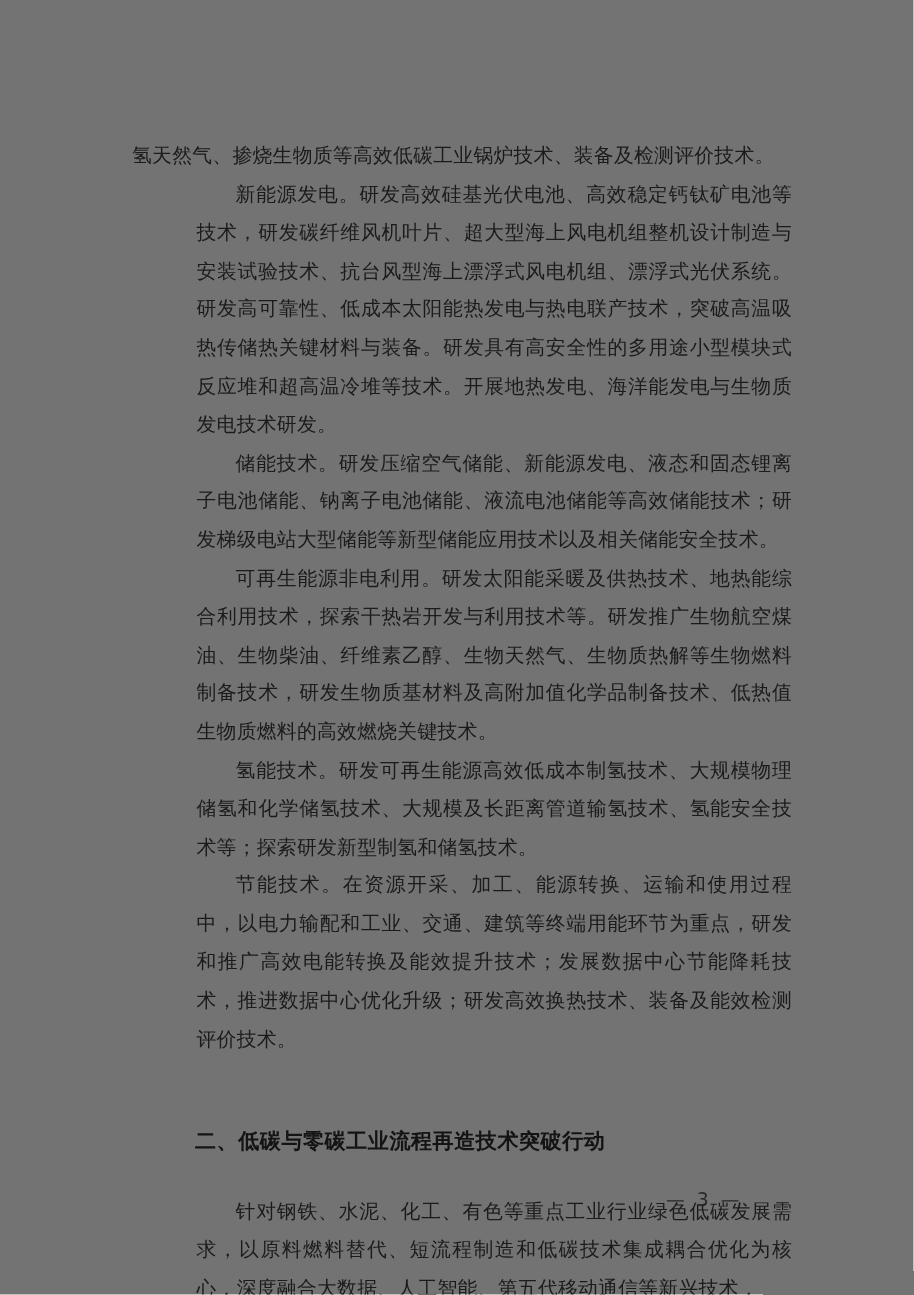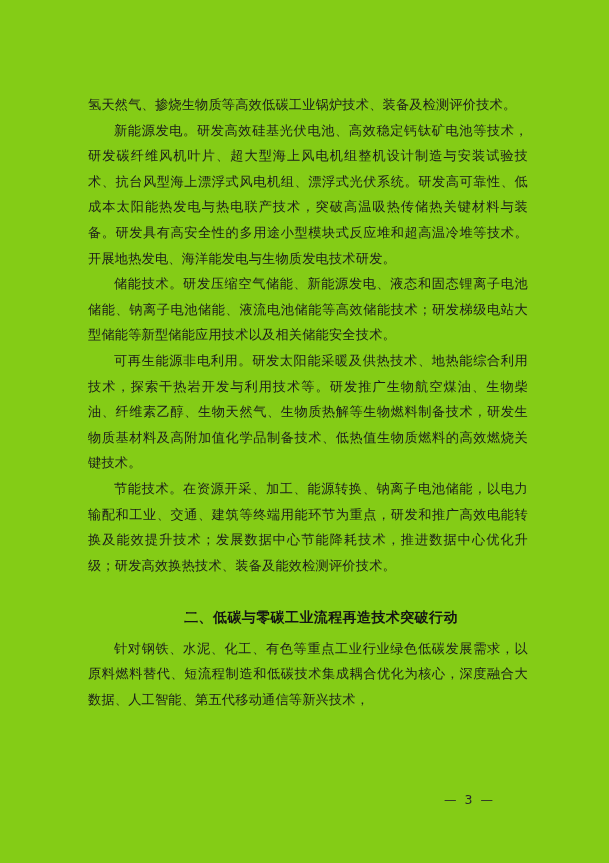--- a/index.html
+++ b/index.html
@@ -14,49 +14,49 @@
     color: #1a1a1a;
     position: relative;
     overflow: hidden;
   }
   .page {
     position: absolute;
     left: 0;
     top: 0;
     width: 609px;
     height: 863px;
-    background: #84cc16;
+    background: #737373;
   }
   .content {
     position: absolute;
     left: 88px;
     top: 92px;
     width: 440px;
   }
   .para {
     font-size: 13.2px;
     line-height: 25.6px;
     text-align: justify;
     text-justify: inter-ideograph;
     margin: 0;
     letter-spacing: 0.2px;
     color: #1b1b1b;
   }
   .para.indent {
     text-indent: 26px;
+    margin-left: 43px;
   }
   .section-heading {
     font-size: 14px;
     line-height: 25.6px;
     font-weight: bold;
     text-indent: 26px;
-    margin: 0;
+    margin: 16px;
     color: #141414;
     letter-spacing: 0.4px;
-    text-align: center;
   }
   .gap-before-heading {
     height: 27px;
   }
   .gap-after-heading {
     height: 5px;
   }
   .footer {
     position: absolute;
     left: 0;
@@ -75,21 +75,22 @@
 </head>
 <body>
 
 <div class="page">
   <div class="content">
 
     <p class="para">氢天然气、掺烧生物质等高效低碳工业锅炉技术、装备及检测评价技术。</p>
     <p class="para indent">新能源发电。研发高效硅基光伏电池、高效稳定钙钛矿电池等技术，研发碳纤维风机叶片、超大型海上风电机组整机设计制造与安装试验技术、抗台风型海上漂浮式风电机组、漂浮式光伏系统。研发高可靠性、低成本太阳能热发电与热电联产技术，突破高温吸热传储热关键材料与装备。研发具有高安全性的多用途小型模块式反应堆和超高温冷堆等技术。开展地热发电、海洋能发电与生物质发电技术研发。</p>
     <p class="para indent">储能技术。研发压缩空气储能、新能源发电、液态和固态锂离子电池储能、钠离子电池储能、液流电池储能等高效储能技术；研发梯级电站大型储能等新型储能应用技术以及相关储能安全技术。</p>
     <p class="para indent">可再生能源非电利用。研发太阳能采暖及供热技术、地热能综合利用技术，探索干热岩开发与利用技术等。研发推广生物航空煤油、生物柴油、纤维素乙醇、生物天然气、生物质热解等生物燃料制备技术，研发生物质基材料及高附加值化学品制备技术、低热值生物质燃料的高效燃烧关键技术。</p>
-    <p class="para indent">节能技术。在资源开采、加工、能源转换、钠离子电池储能，以电力输配和工业、交通、建筑等终端用能环节为重点，研发和推广高效电能转换及能效提升技术；发展数据中心节能降耗技术，推进数据中心优化升级；研发高效换热技术、装备及能效检测评价技术。</p>
+    <p class="para indent">氢能技术。研发可再生能源高效低成本制氢技术、大规模物理储氢和化学储氢技术、大规模及长距离管道输氢技术、氢能安全技术等；探索研发新型制氢和储氢技术。</p>
+    <p class="para indent">节能技术。在资源开采、加工、能源转换、运输和使用过程中，以电力输配和工业、交通、建筑等终端用能环节为重点，研发和推广高效电能转换及能效提升技术；发展数据中心节能降耗技术，推进数据中心优化升级；研发高效换热技术、装备及能效检测评价技术。</p>
 
     <div class="gap-before-heading"></div>
     <p class="section-heading">二、低碳与零碳工业流程再造技术突破行动</p>
     <div class="gap-after-heading"></div>
 
     <p class="para indent">针对钢铁、水泥、化工、有色等重点工业行业绿色低碳发展需求，以原料燃料替代、短流程制造和低碳技术集成耦合优化为核心，深度融合大数据、人工智能、第五代移动通信等新兴技术，</p>
   </div>
 
   <div class="footer">
     <span class="footer-inner">— 3 —</span>

